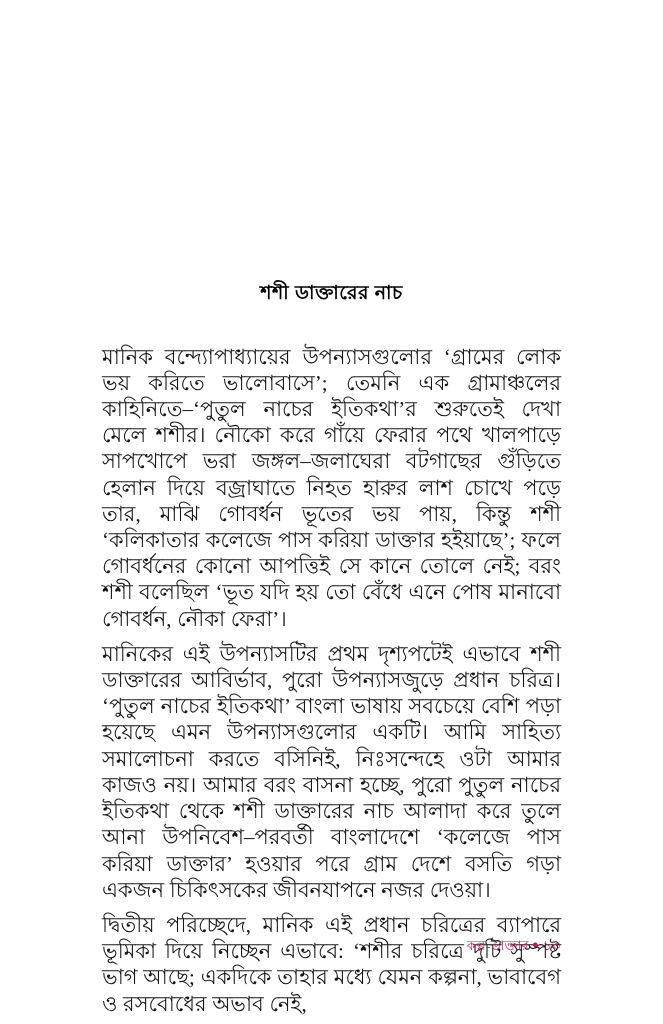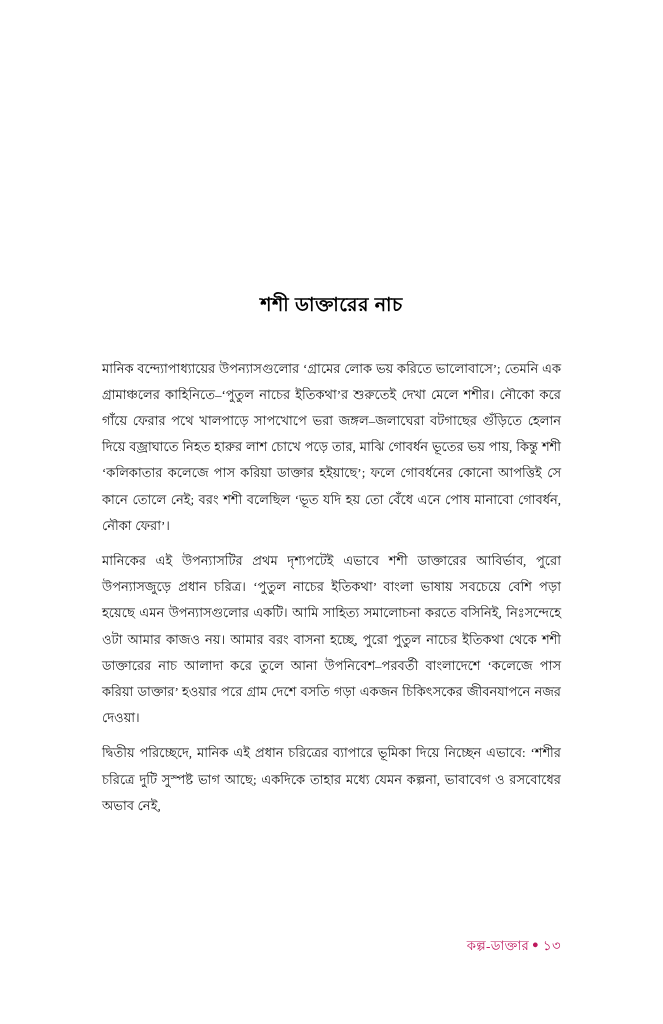--- a/index.html
+++ b/index.html
@@ -27,27 +27,27 @@
     width: 459px;
   }
 
   .chapter-title {
     font-family: "Liberation Sans", "DejaVu Sans", sans-serif;
     font-size: 19px;
     font-weight: 700;
     color: #000000;
     text-align: center;
     letter-spacing: 0.5px;
-    margin: 16px 0 38px 0;
+    margin: 4px 0 38px 0;
     line-height: 1.35;
   }
 
   .body-text {
     font-family: "Liberation Serif", "DejaVu Serif", serif;
-    font-size: 13px;
+    font-size: 21px;
     line-height: 26.2px;
     color: #161616;
     text-align: justify;
     text-justify: inter-word;
     margin: 0 0 9px 0;
     word-spacing: 0.4px;
     hyphens: none;
   }
 
   .body-text:last-of-type {

